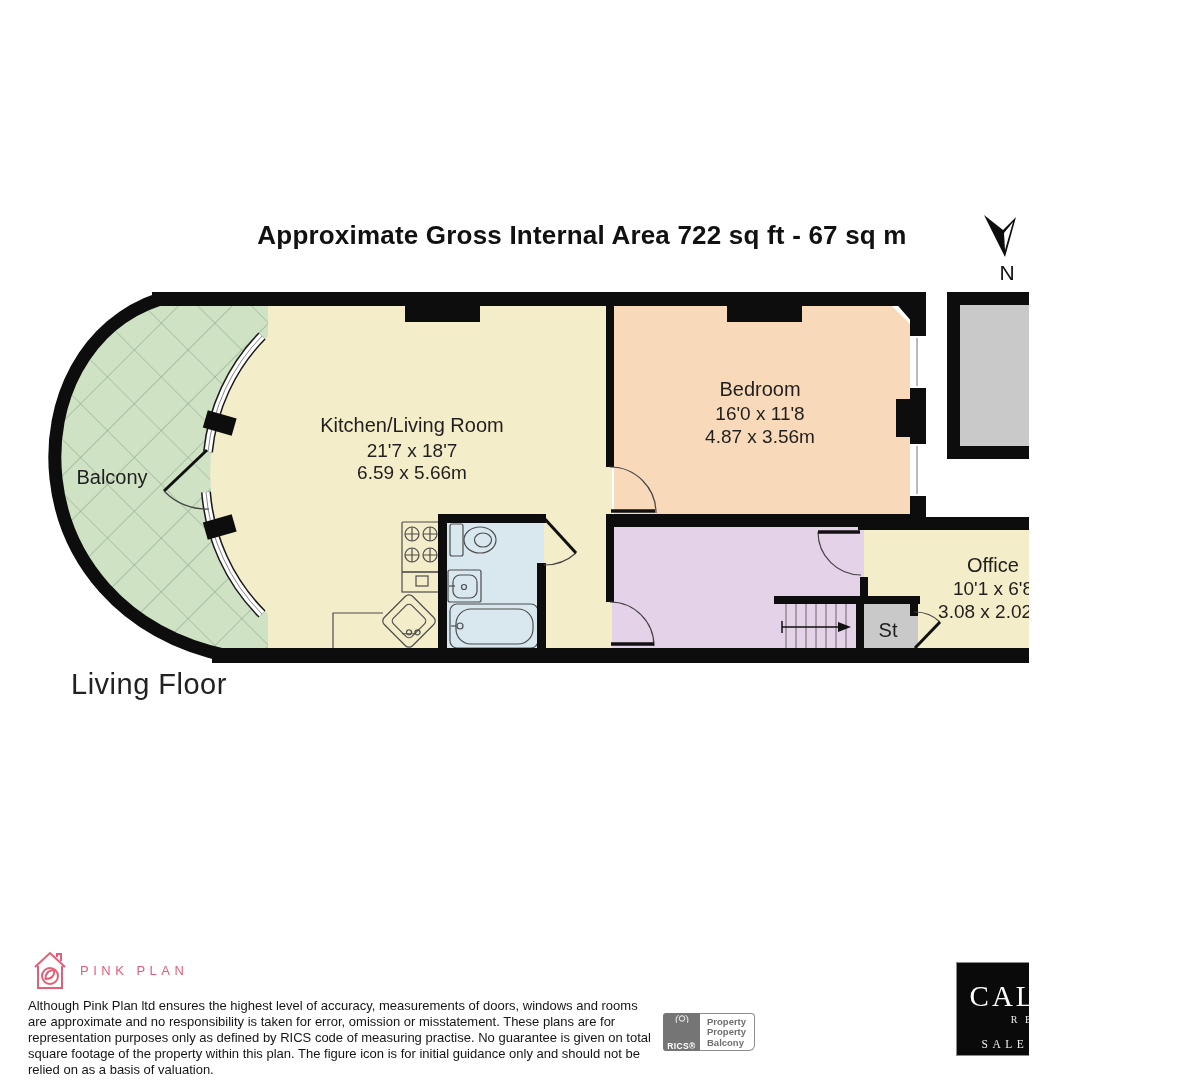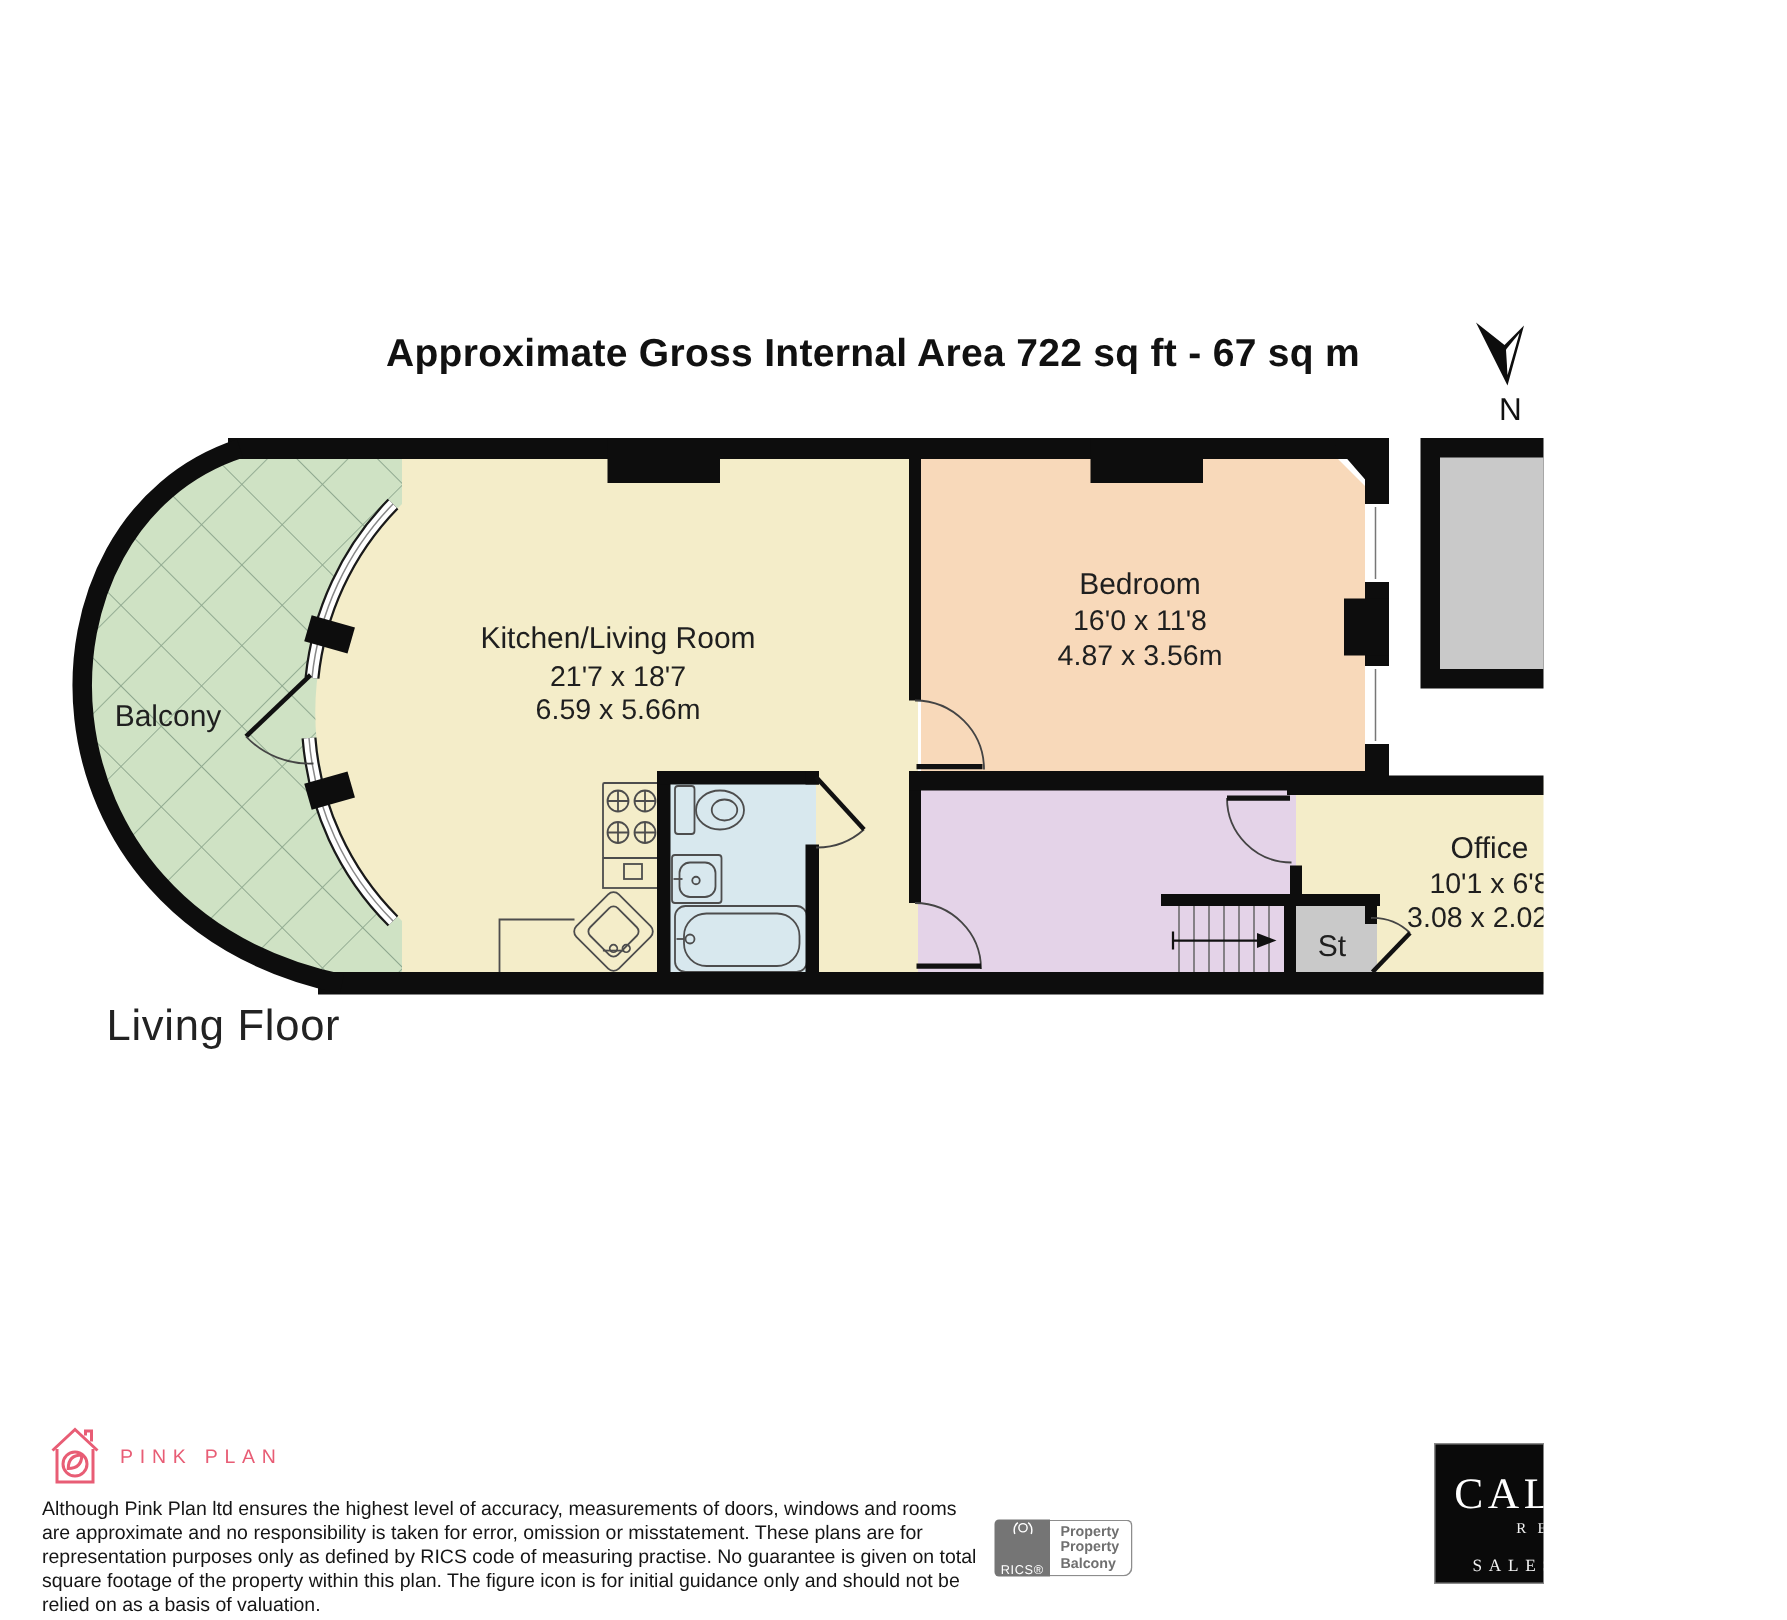--- a/index.html
+++ b/index.html
@@ -11,21 +11,21 @@
   .floor-label{position:absolute;left:71px;top:668px;font-size:29px;color:#222;
          font-weight:400;letter-spacing:0.5px;}
   
   .brand-row{position:absolute;left:32px;top:949px;display:flex;align-items:center;gap:12px;}
   .brand-name{font-size:13px;letter-spacing:4.5px;color:#e85d75;font-weight:500;}
   .disclaimer{position:absolute;left:28px;top:998px;width:630px;font-size:13px;
          line-height:1.24;color:#151515;}
   .rics{position:absolute;left:663px;top:1013px;display:flex;align-items:stretch;height:38px;}
   .rics-left{width:37px;background:#757575;border-radius:3px 0 0 3px;display:flex;
          flex-direction:column;align-items:center;justify-content:center;}
-  .rics-org{color:#fff;font-size:8.5px;font-weight:normal;letter-spacing:0.4px;margin-top:17px;}
+  .rics-org{color:#fff;font-size:8.5px;font-weight:bold;letter-spacing:0.4px;margin-top:17px;}
   .rics-right{border:1.5px solid #8d8d8d;border-left:none;border-radius:0 4px 6px 0;
          background:#fff;padding:3px 8px 2px 7px;display:flex;flex-direction:column;justify-content:center;}
   .rics-right div{font-size:9.5px;font-weight:bold;color:#6f6f6f;line-height:1.12;}
   .callaways{position:absolute;left:956px;top:962px;width:228px;height:94px;background:#0a0a0a;
          box-shadow:inset 0 0 0 1px #8a8a8a;overflow:hidden;}
   .cw-script{position:absolute;left:84px;top:-26px;font-family:"Liberation Serif", serif;
          font-style:italic;font-size:100px;color:#525252;z-index:0;}
   .cw-name{position:relative;z-index:1;text-align:center;margin-top:18px;
          font-family:"Liberation Serif", serif;font-size:29px;color:#fff;letter-spacing:3px;}
   .cw-line1{position:relative;z-index:1;text-align:center;margin-top:1px;

